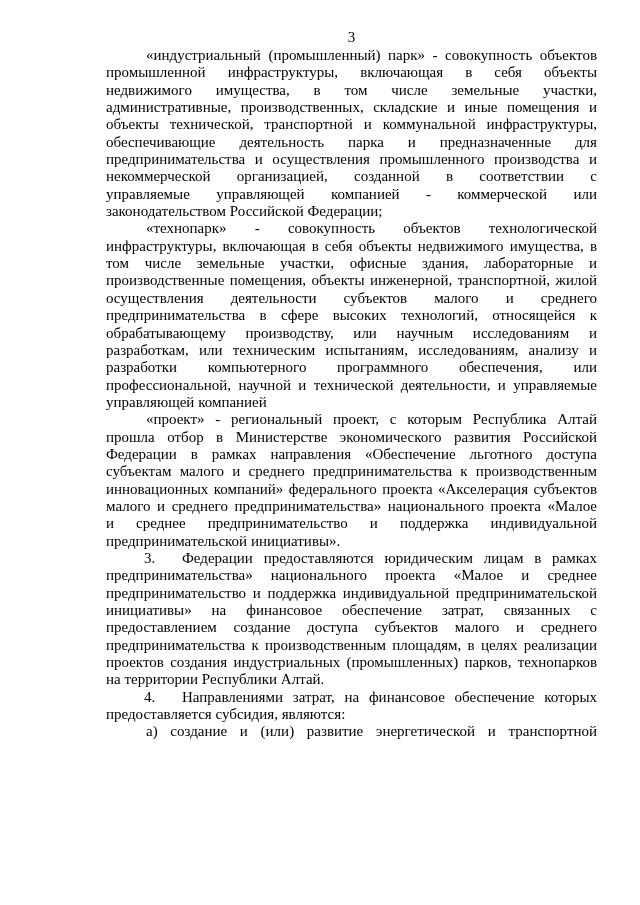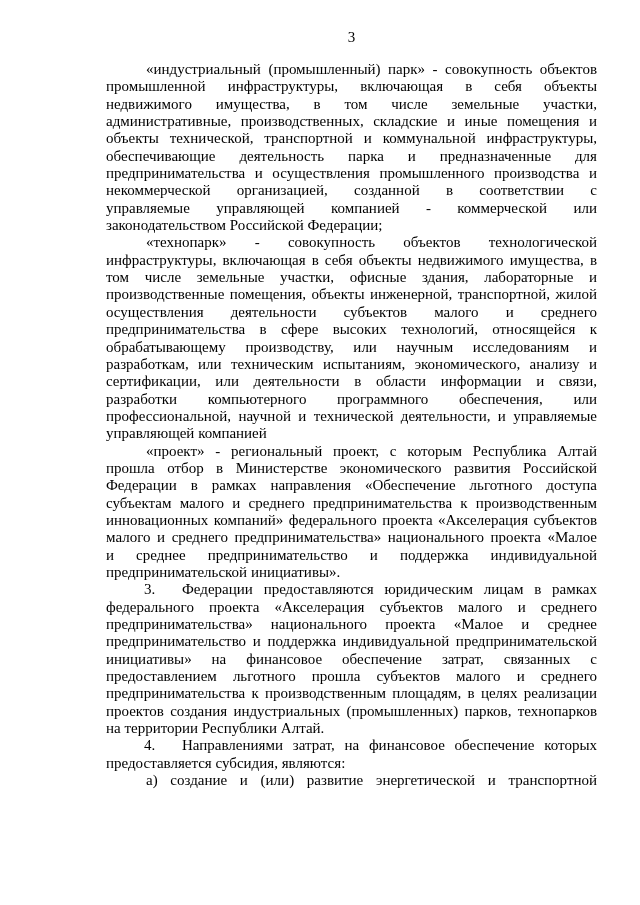--- a/index.html
+++ b/index.html
@@ -19,21 +19,21 @@
       position: absolute;
       top: 29px;
       left: 106px;
       width: 491px;
       text-align: center;
       font-size: 15px;
       line-height: 17.35px;
     }
     .text-body {
       position: absolute;
-      top: 61px;
+      top: 47px;
       left: 106px;
       width: 491px;
       font-size: 15px;
       line-height: 17.35px;
     }
     .line {
       display: block;
       white-space: nowrap;
       text-align: justify;
       text-align-last: justify;
@@ -82,22 +82,21 @@
   </div>
 
   <div>
     <span class="line first">«технопарк» - совокупность объектов технологической</span>
     <span class="line">инфраструктуры, включающая в себя объекты недвижимого имущества, в</span>
     <span class="line">том числе земельные участки, офисные здания, лабораторные и</span>
     <span class="line">производственные помещения, объекты инженерной, транспортной, жилой</span>
     <span class="line">осуществления деятельности субъектов малого и среднего</span>
     <span class="line">предпринимательства в сфере высоких технологий, относящейся к</span>
     <span class="line">обрабатывающему производству, или научным исследованиям и</span>
-    <span class="line">разработкам, или техническим испытаниям, экономического, анализу и</span>
-    <span class="line">сертификации, или деятельности в области информации и связи,</span>
+    <span class="line">разработкам, или техническим испытаниям, исследованиям, анализу и</span>
     <span class="line">разработки компьютерного программного обеспечения, или</span>
     <span class="line">профессиональной, научной и технической деятельности, и управляемые</span>
     <span class="line last">управляющей компанией</span>
   </div>
 
   <div>
     <span class="line first">«проект» - региональный проект, с которым Республика Алтай</span>
     <span class="line">прошла отбор в Министерстве экономического развития Российской</span>
     <span class="line">Федерации в рамках направления «Обеспечение льготного доступа</span>
     <span class="line">субъектам малого и среднего предпринимательства к производственным</span>
@@ -105,25 +104,24 @@
     <span class="line">малого и среднего предпринимательства» национального проекта «Малое</span>
     <span class="line">и среднее предпринимательство и поддержка индивидуальной</span>
     <span class="line last">предпринимательской инициативы».</span>
   </div>
 
   <div>
     <span class="line numbered">
       <span class="num">3.</span>
       <span class="rest">Федерации предоставляются юридическим лицам в рамках</span>
     </span>
-    <span class="line">федерального проекта «Акселерация субъектов малого и среднего</span>
     <span class="line">предпринимательства» национального проекта «Малое и среднее</span>
     <span class="line">предпринимательство и поддержка индивидуальной предпринимательской</span>
     <span class="line">инициативы» на финансовое обеспечение затрат, связанных с</span>
-    <span class="line">предоставлением льготного прошла субъектов малого и среднего</span>
+    <span class="line">предоставлением создание доступа субъектов малого и среднего</span>
     <span class="line">предпринимательства к производственным площадям, в целях реализации</span>
     <span class="line">проектов создания индустриальных (промышленных) парков, технопарков</span>
     <span class="line last">на территории Республики Алтай.</span>
   </div>
 
   <div>
     <span class="line numbered">
       <span class="num">4.</span>
       <span class="rest">Направлениями затрат, на финансовое обеспечение которых</span>
     </span>

